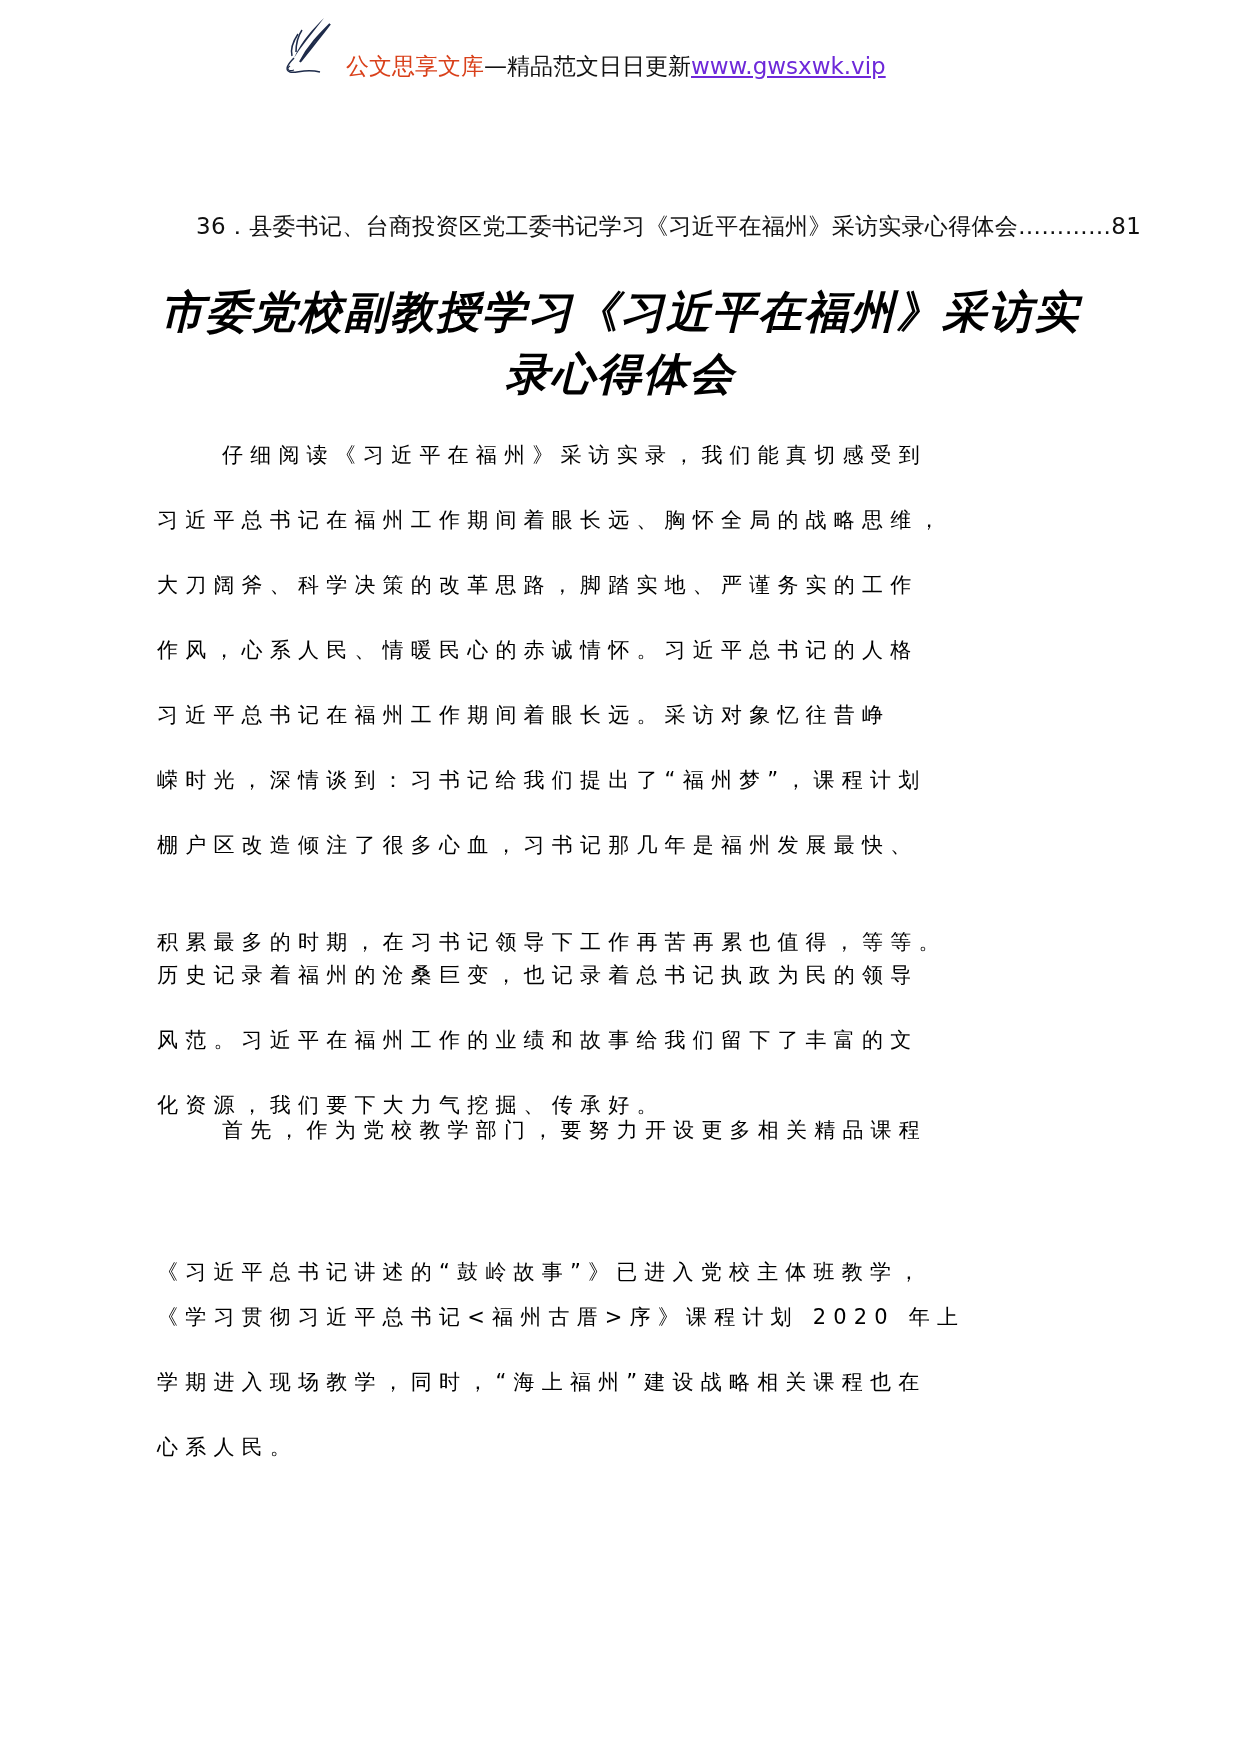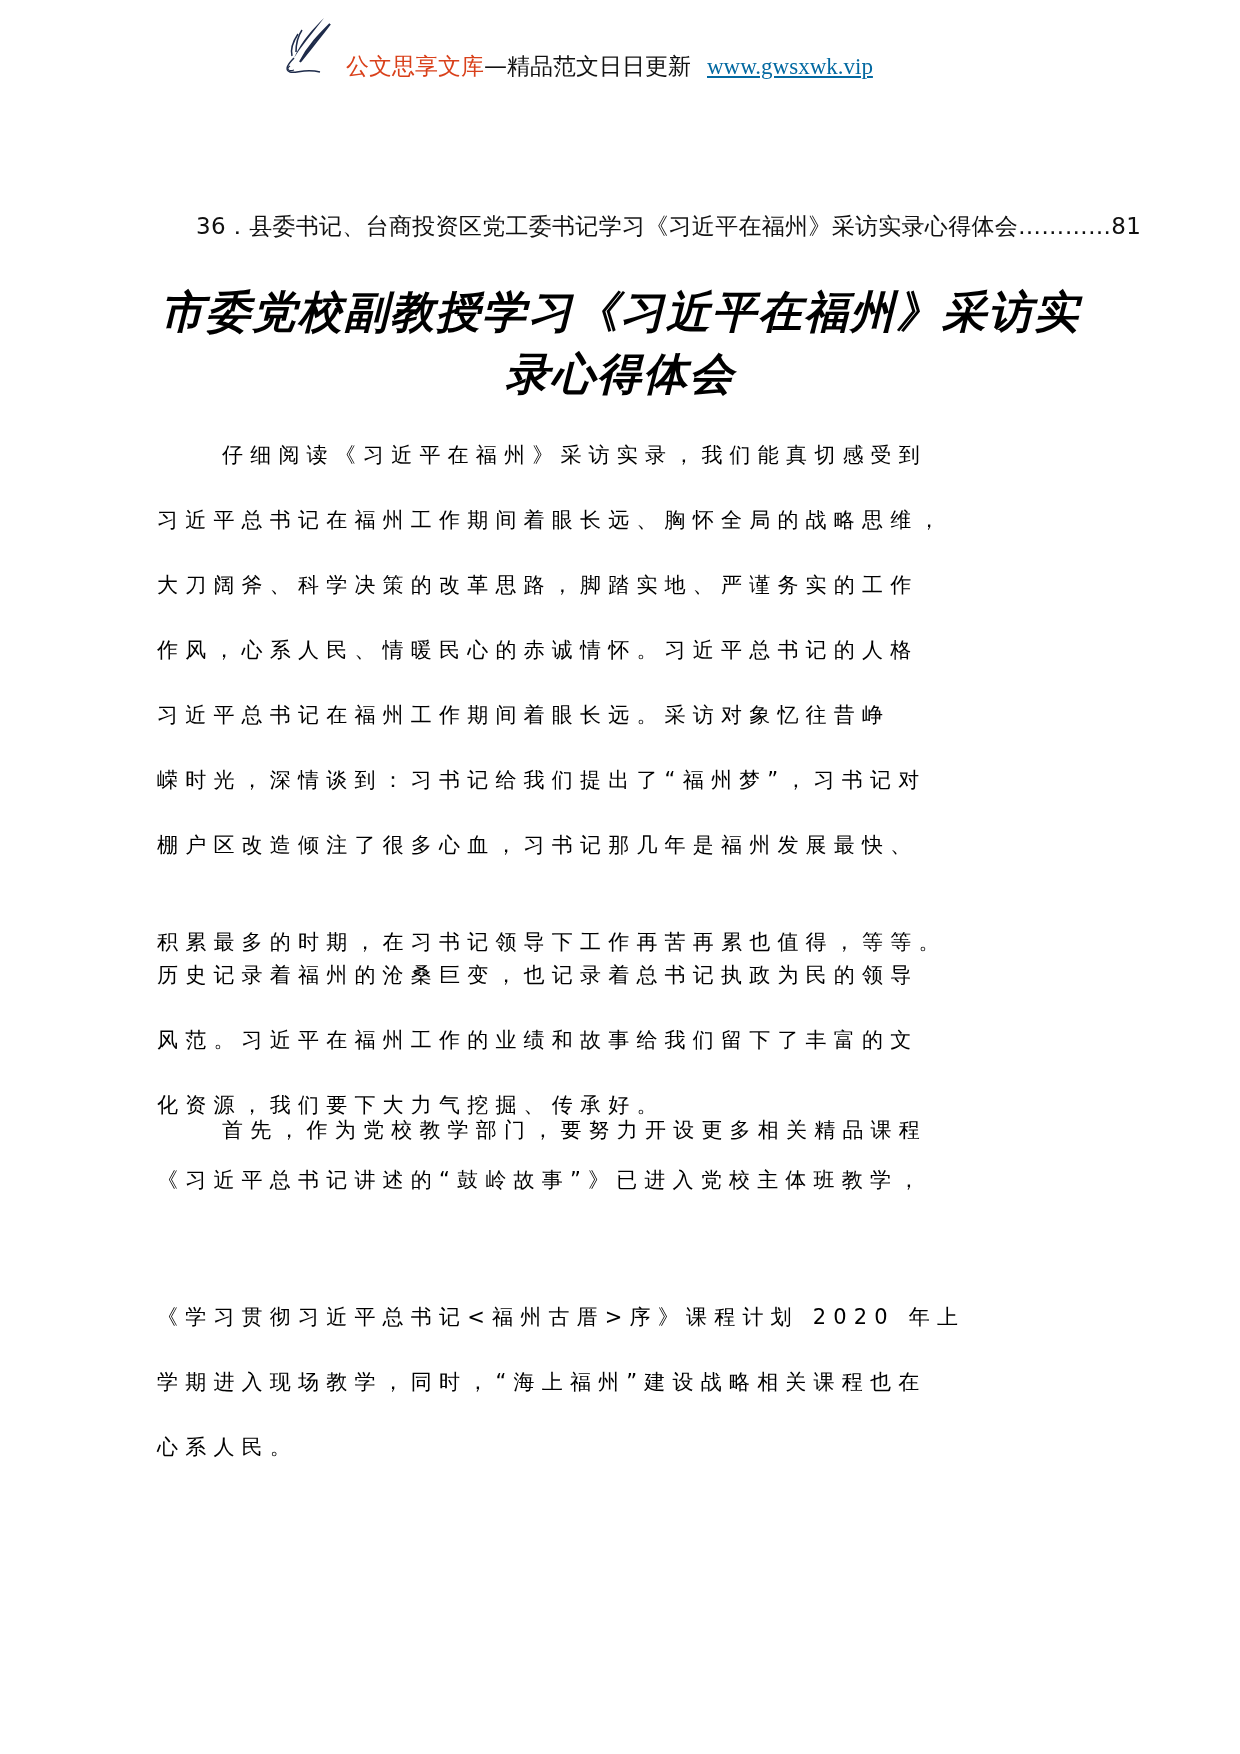--- a/index.html
+++ b/index.html
@@ -3,21 +3,21 @@
   <meta charset="utf-8">
   <style>
     html, body { margin: 0; padding: 0; background: #ffffff; }
     body { width: 1240px; height: 1754px; position: relative; overflow: hidden;
            font-family: "DejaVu Sans", "Liberation Sans", sans-serif; color: #000; }
     .header { position: absolute; left: 280px; top: 14px; height: 66px; width: 720px; }
     .logo { position: absolute; left: 0; top: 0; width: 64px; height: 64px; }
     .header-text { position: absolute; left: 66px; top: 38px; font-size: 23px; line-height: 28px; white-space: nowrap; }
     .brand { color: #d9401a; }
     .tagline { color: #111; }
-    .site-link { color: #0369a1; text-decoration: underline; margin-left: 16px; font-family: Liberation Serif, serif; }
+    .site-link { color: #6d28d9; text-decoration: underline; margin-left: 0; }
     .toc-line { position: absolute; left: 196px; top: 213px; font-size: 23px; line-height: 26px; white-space: nowrap; color: #111; letter-spacing: 0.3px; }
     .title-line { position: absolute; left: 0; width: 1240px; text-align: center; font-weight: bold;
                   font-size: 44px; line-height: 56px; letter-spacing: 2px; white-space: nowrap; font-style: italic; }
     .body-line { position: absolute; left: 157px; font-size: 21px; line-height: 40px; letter-spacing: 7.2px; white-space: nowrap; color: #000; }
     .indent { left: 222px; }
   </style>
 </head>
 <body>
 
 <div class="header">
@@ -38,27 +38,27 @@
 
 <div class="title-line" style="top:284px;">市委党校副教授学习《习近平在福州》采访实</div>
 <div class="title-line" style="top:346px;">录心得体会</div>
 
 <div>
   <div class="body-line indent" style="top:435px;">仔细阅读《习近平在福州》采访实录，我们能真切感受到</div>
   <div class="body-line" style="top:500px;">习近平总书记在福州工作期间着眼长远、胸怀全局的战略思维，</div>
   <div class="body-line" style="top:565px;">大刀阔斧、科学决策的改革思路，脚踏实地、严谨务实的工作</div>
   <div class="body-line" style="top:630px;">作风，心系人民、情暖民心的赤诚情怀。习近平总书记的人格</div>
   <div class="body-line" style="top:695px;">习近平总书记在福州工作期间着眼长远。采访对象忆往昔峥</div>
-  <div class="body-line" style="top:760px;">嵘时光，深情谈到：习书记给我们提出了“福州梦”，习书记对</div>
+  <div class="body-line" style="top:760px;">嵘时光，深情谈到：习书记给我们提出了“福州梦”，课程计划</div>
   <div class="body-line" style="top:825px;">棚户区改造倾注了很多心血，习书记那几年是福州发展最快、</div>
   <div class="body-line" style="top:922px;text-align:center;">积累最多的时期，在习书记领导下工作再苦再累也值得，等等。</div>
   <div class="body-line" style="top:955px;">历史记录着福州的沧桑巨变，也记录着总书记执政为民的领导</div>
   <div class="body-line" style="top:1020px;">风范。习近平在福州工作的业绩和故事给我们留下了丰富的文</div>
   <div class="body-line" style="top:1085px;">化资源，我们要下大力气挖掘、传承好。</div>
 </div>
 
 <div>
   <div class="body-line indent" style="top:1110px;font-family:Liberation Serif, serif;">首先，作为党校教学部门，要努力开设更多相关精品课程</div>
-  <div class="body-line" style="top:1160px;">《习近平总书记讲述的“鼓岭故事”》已进入党校主体班教学，</div>
+  <div class="body-line" style="top:1252px;">《习近平总书记讲述的“鼓岭故事”》已进入党校主体班教学，</div>
   <div class="body-line" style="top:1297px;">《学习贯彻习近平总书记&lt;福州古厝&gt;序》课程计划 2020 年上</div>
   <div class="body-line" style="top:1362px;">学期进入现场教学，同时，“海上福州”建设战略相关课程也在</div>
   <div class="body-line" style="top:1427px;">心系人民。</div>
 </div>
 
 </body></html>

